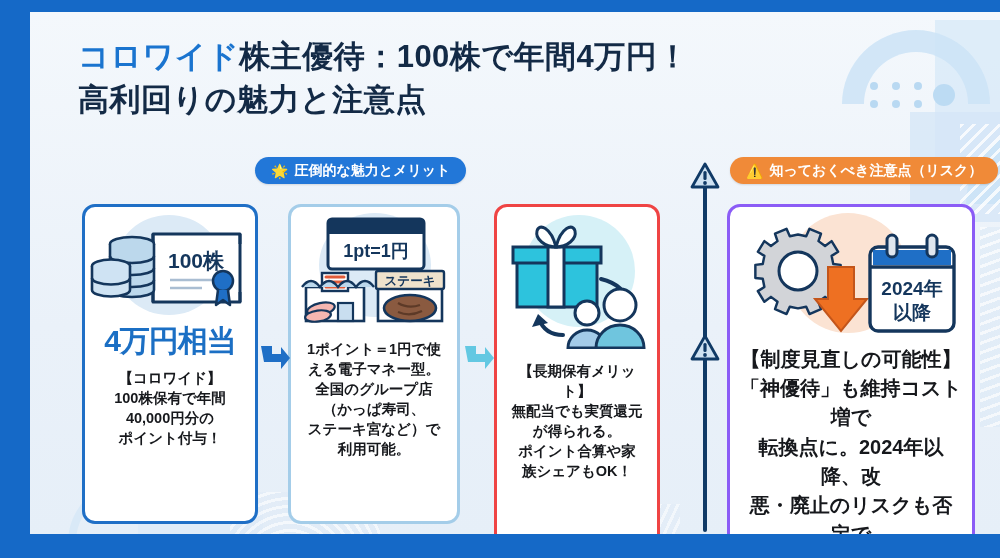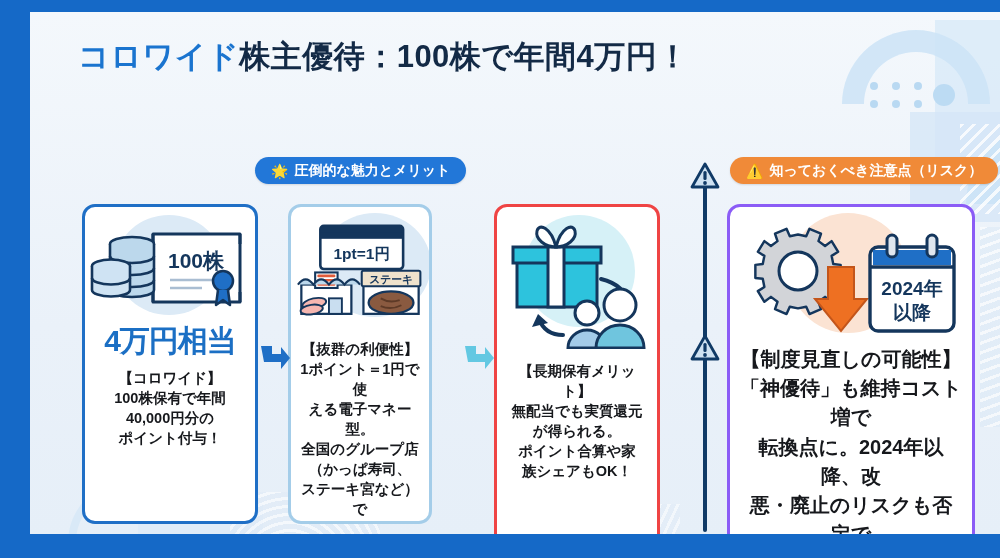--- a/index.html
+++ b/index.html
@@ -168,21 +168,21 @@
 
   
   .card {
     position: absolute;
     background: #ffffff;
     border-radius: 13px;
     box-sizing: border-box;
     overflow: hidden;
   }
   .card-1 { left: 52px;  top: 192px; width: 176px; height: 320px; border: 3px solid #1f6fc6; }
-  .card-2 { left: 258px; top: 192px; width: 144px; height: 320px; border: 3px solid #a4cde9; }
+  .card-2 { left: 258px; top: 192px; width: 172px; height: 320px; border: 3px solid #a4cde9; }
   .card-3 { left: 464px; top: 192px; width: 166px; height: 394px; border: 3px solid #ef4444; }
   .card-4 { left: 697px; top: 192px; width: 248px; height: 352px; border: 3px solid #8b5cf6; }
 
   .card-visual {
     position: relative;
     height: 118px;
   }
   .card-3 .card-visual { height: 142px; }
   .card-4 .card-visual { height: 136px; }
 
@@ -281,20 +281,21 @@
     <div class="bg-deco deco-stripes"></div>
     <div class="bg-deco deco-tr-strip"></div>
     <div class="bg-deco deco-bl-arc"></div>
     <div class="bg-deco deco-bl-rect"></div>
     <div class="bg-deco deco-spiral"></div>
     <div class="bg-deco deco-spiral2"></div>
     <div class="bg-deco deco-diamond"></div>
 
     <div class="header">
       <div class="title-line"><span class="brand">コロワイド</span><span>株主優待：100株で年間4万円！</span></div>
+      <div class="title-line">高利回りの魅力と注意点</div>
     </div>
 
     <div class="pill pill-merit">
       <span class="gl">🌟</span>
       <span>圧倒的な魅力とメリット</span>
     </div>
     <div class="pill pill-risk">
       <span class="gl">⚠️</span>
       <span>知っておくべき注意点（リスク）</span>
     </div>
@@ -359,21 +360,20 @@
 
             <rect x="84" y="74" width="64" height="34" fill="#ffffff" stroke="#14365c" stroke-width="2.6"></rect>
             <rect x="82" y="58" width="68" height="18" rx="2" fill="#efe2cc" stroke="#14365c" stroke-width="2.4"></rect>
             <text x="116" y="72" font-family="'Liberation Sans',sans-serif" font-size="12.5" font-weight="bold" fill="#14365c" text-anchor="middle">ステーキ</text>
             <ellipse cx="116" cy="95" rx="26" ry="13" fill="#8a5a40" stroke="#14365c" stroke-width="2.6"></ellipse>
             <path d="M104 90 q10 6 22 2 M104 99 q12 5 24 -1" stroke="#5d3a27" stroke-width="2.2" fill="none"></path>
           </svg>
         </div>
       </div>
       <div class="card-text" style="margin-top:8px;">
-        <span class="head">【抜群の利便性】</span>
         <span style="white-space:pre-line;">1ポイント＝1円で使
 える電子マネー型。
 全国のグループ店
 （かっぱ寿司、
 ステーキ宮など）で
 利用可能。</span>
       </div>
     </div>
 
     <div class="card card-3">

